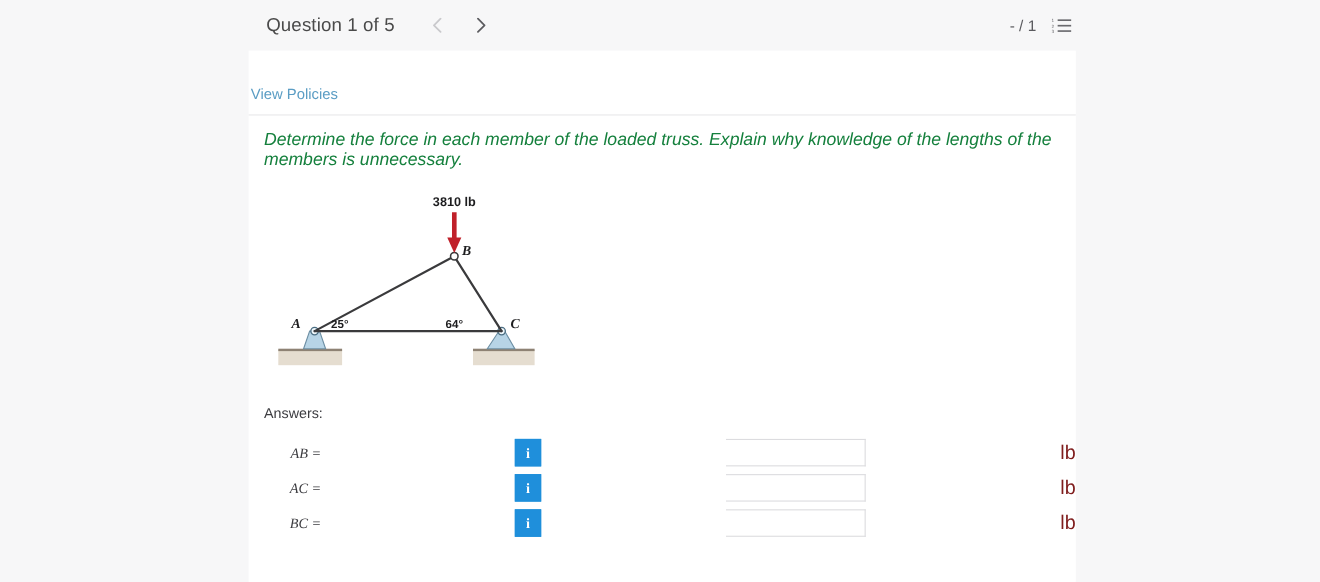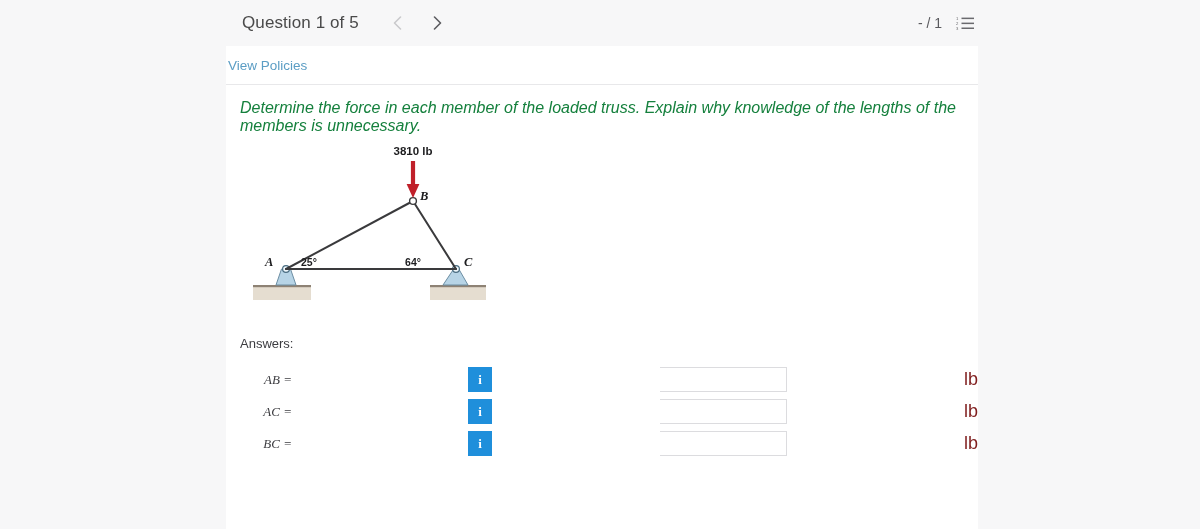--- a/index.html
+++ b/index.html
@@ -80,20 +80,21 @@
   #policies-block {
     padding: 10px 0 0 0;
   }
   #view-policies-link {
     display: inline-block;
     margin-left: 2px;
     font-size: 13.5px;
     color: #5b9dc4;
     cursor: pointer;
     line-height: 20px;
+    margin-top: 20px;
   }
   #attempt-status {
     margin-left: 2px;
     margin-top: 4px;
     font-size: 13.5px;
     font-weight: bold;
     color: #2f2f33;
     line-height: 20px;
   }
   #divider-1 {
@@ -109,21 +110,21 @@
   #question-text {
     font-size: 16px;
     color: #15803d;
     line-height: 18px;
     font-style: italic;
   }
 
   
   #truss-figure {
     position: relative;
-    margin-top: 7px;
+    margin-top: 19px;
     margin-left: 0px;
     width: 256px;
     height: 176px;
     background: #ffffff;
   }
   #truss-svg { display: block; }
 
   
   #answers-section { margin-top: 18px; }
   #answers-label {

